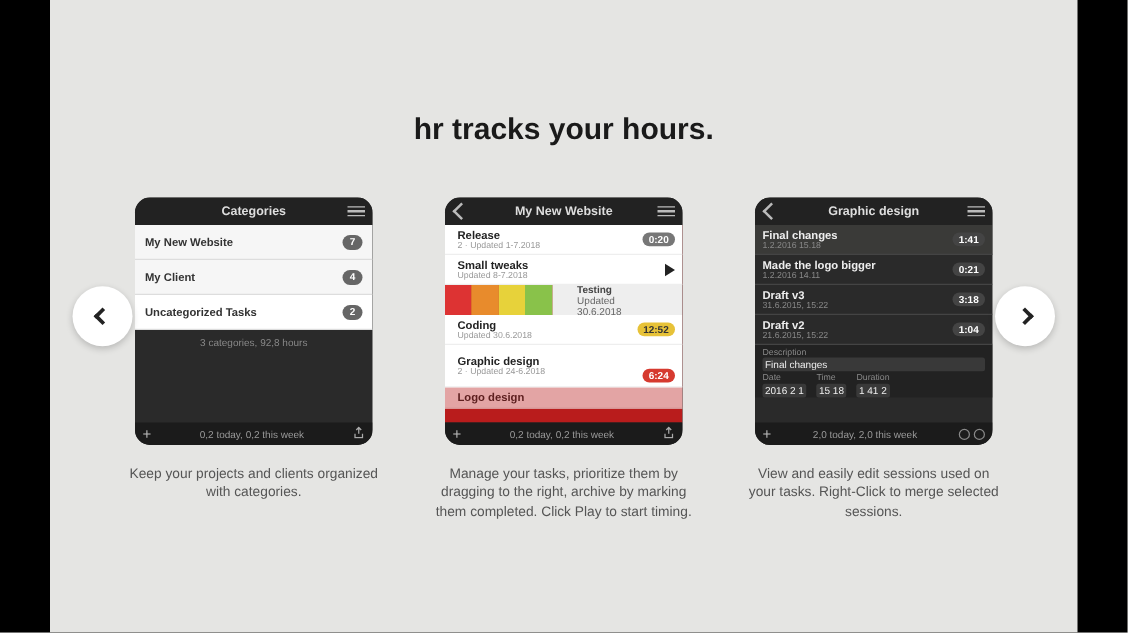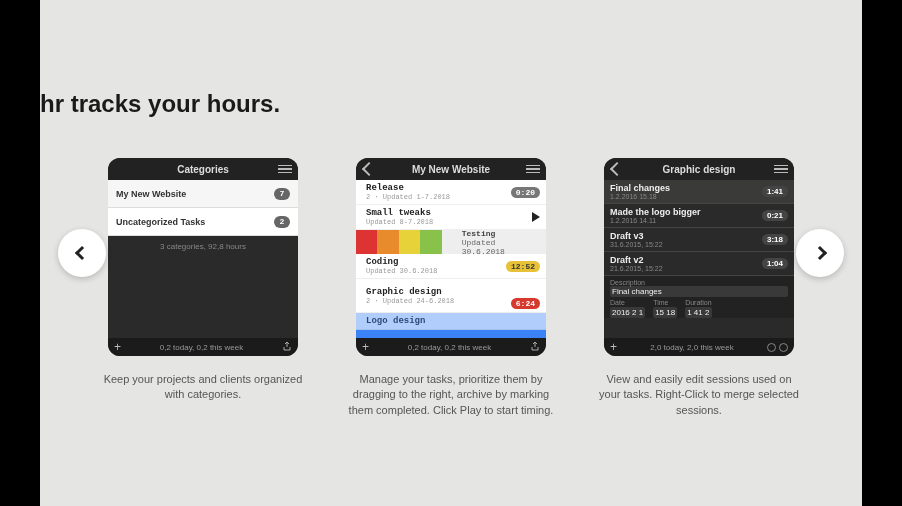--- a/index.html
+++ b/index.html
@@ -10,20 +10,21 @@
   font-family: -apple-system, Helvetica, Arial, sans-serif;
   position: relative;
   overflow: hidden;
 }
 .stage {
   position: absolute;
   left: 40px; right: 40px; top: 0; bottom: 0;
   background: #e5e5e3;
 }
 .headline {
+  text-align: center;
   font-size: 24px;
   font-weight: 700;
   color: #1a1a1a;
   padding-top: 90px;
   padding-bottom: 40px;
 }
 .cards {
   display: flex;
   justify-content: center;
   gap: 42px;
@@ -185,20 +186,24 @@
               <span></span>
               <span></span>
               <span></span>
             </div>
         </div>
         <div class="ph-body">
           <div class="cat-row">
             <span>My New Website</span>
             <span class="badge">7</span>
           </div>
+          <div class="cat-row">
+            <span>My Client</span>
+            <span class="badge">4</span>
+          </div>
           <div class="cat-row hdr">
             <span>Uncategorized Tasks</span>
             <span class="badge">2</span>
           </div>
           <div class="cat-sub">3 categories, 92,8 hours</div>
         </div>
         <div class="ph-foot">
           <span class="plus-icon">+</span>
           <span>0,2 today, 0,2 this week</span>
           <span class="share-icon"><svg viewBox="0 0 10 10">
@@ -215,21 +220,21 @@
           <div class="icon-slot">
               <div class="back-icon"></div>
             </div>
           <div class="ph-title">My New Website</div>
           <div class="menu-icon">
               <span></span>
               <span></span>
               <span></span>
             </div>
         </div>
-        <div class="ph-body" style="background:#3b82f6;font-family:Liberation Mono, monospace;">
+        <div class="ph-body" style="background:#b91c1c;">
           <div class="task-row">
             <div class="tl">
                 <span class="tn">Release</span>
                 <span class="ts">2 · Updated 1-7.2018</span>
               </div>
             <span class="pill p-grey">0:20</span>
           </div>
           <div class="task-row">
             <div class="tl">
                 <span class="tn">Small tweaks</span>

